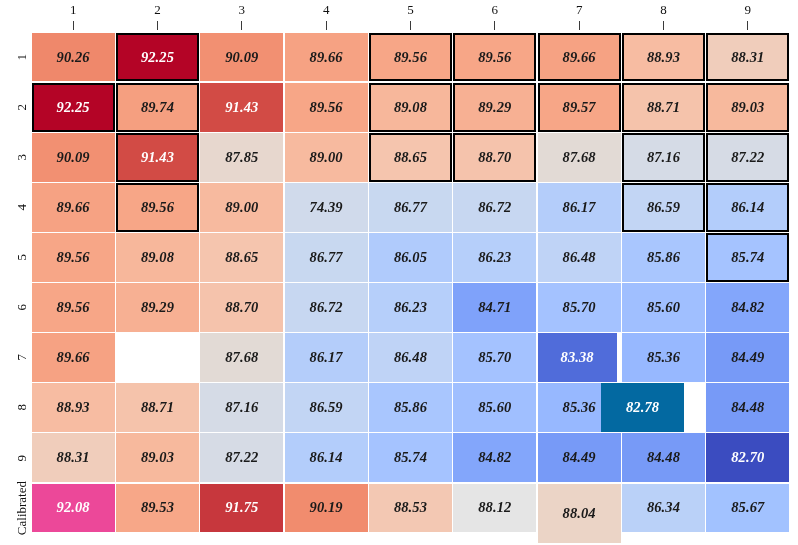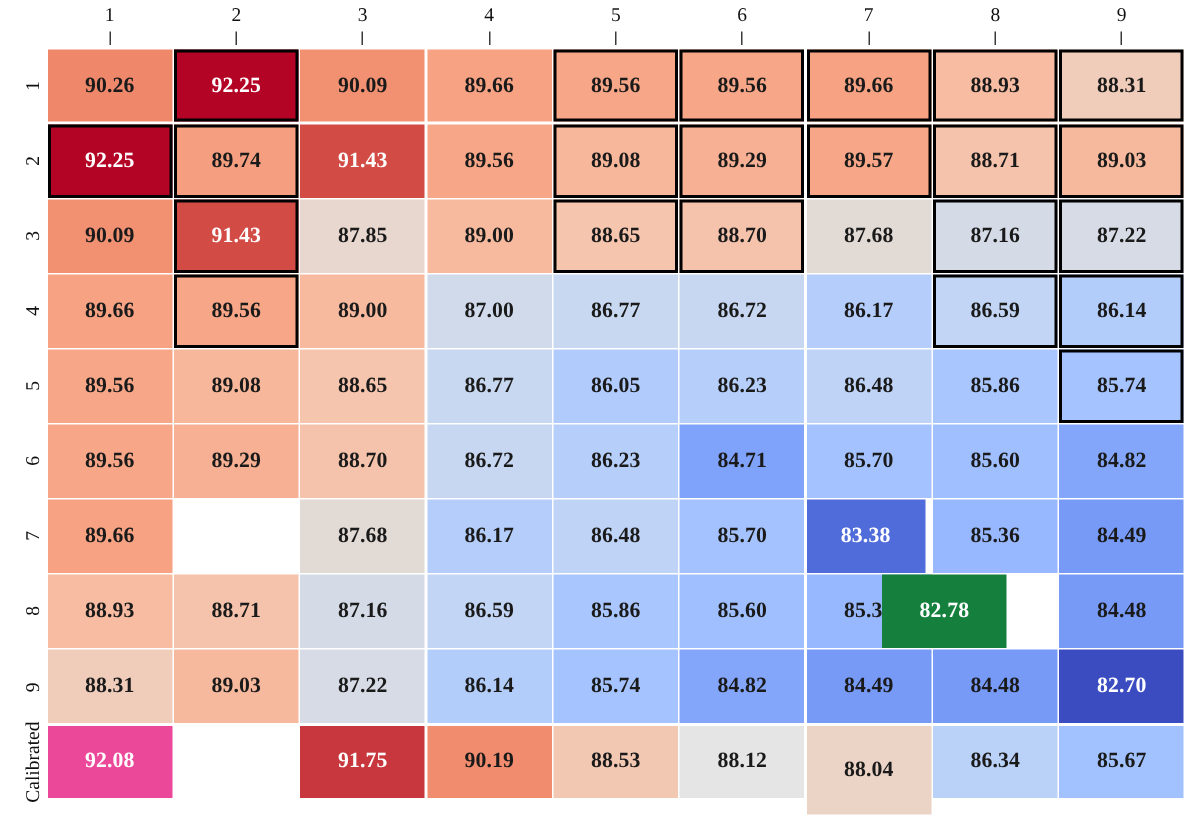--- a/index.html
+++ b/index.html
@@ -15,21 +15,21 @@
   .col-tick{position:absolute;top:21px;width:1px;height:9px;background:#3a3a3a;}
 
   
   #row-header{position:absolute;left:0;top:32px;width:31px;height:501px;}
   .row-label{position:absolute;left:0;width:28px;display:flex;align-items:center;
              justify-content:flex-end;}
   .row-label span{display:block;writing-mode:vertical-rl;transform:rotate(180deg);
                   font-size:13px;color:#111;white-space:nowrap;line-height:1;}
 
   
-  #grid{position:absolute;left:31px;top:32px;width:759px;height:501px;}
+  #grid{position:absolute;left:31px;top:32px;width:759px;height:501px;font-style:italic;}
   .cell{position:absolute;box-sizing:border-box;display:flex;
         align-items:center;justify-content:center;}
   .cell .val{font-size:14.5px;font-weight:bold;letter-spacing:.1px;
              font-family:"Liberation Serif","DejaVu Serif",serif;}
   .cell.dark .val{color:#ffffff;}
   .cell.light .val{color:#1a1a1a;}
   .cell.boxed{border:2.6px solid #000;z-index:5;}
 </style>
 </head>
 <body>
@@ -175,21 +175,21 @@
       <div class="cell light" style="left: 0.6px; top: 150.9px; width: 83.1333px; height: 48.9px; background: rgb(246, 162, 131);">
         <span class="val">89.66</span>
       </div>
       <div class="cell light boxed" style="left: 84.9333px; top: 150.9px; width: 83.1333px; height: 48.9px; background: rgb(247, 166, 135);">
         <span class="val">89.56</span>
       </div>
       <div class="cell light" style="left: 169.267px; top: 150.9px; width: 83.1333px; height: 48.9px; background: rgb(247, 186, 159);">
         <span class="val">89.00</span>
       </div>
       <div class="cell light" style="left: 253.6px; top: 150.9px; width: 83.1333px; height: 48.9px; background: rgb(208, 218, 235);">
-        <span class="val">87.00</span>
+        <span class="val">74.39</span>
       </div>
       <div class="cell light" style="left: 337.933px; top: 150.9px; width: 83.1333px; height: 48.9px; background: rgb(200, 216, 240);">
         <span class="val">86.77</span>
       </div>
       <div class="cell light" style="left: 422.267px; top: 150.9px; width: 83.1333px; height: 48.9px; background: rgb(199, 215, 241);">
         <span class="val">86.72</span>
       </div>
       <div class="cell light" style="left: 506.6px; top: 150.9px; width: 83.1333px; height: 48.9px; background: rgb(180, 205, 250);">
         <span class="val">86.17</span>
       </div>
@@ -291,21 +291,21 @@
       </div>
       <div class="cell light" style="left: 337.933px; top: 351.3px; width: 83.1333px; height: 48.9px; background: rgb(169, 198, 254);">
         <span class="val">85.86</span>
       </div>
       <div class="cell light" style="left: 422.267px; top: 351.3px; width: 83.1333px; height: 48.9px; background: rgb(160, 191, 255);">
         <span class="val">85.60</span>
       </div>
       <div class="cell light" style="left: 506.6px; top: 351.3px; width: 83.1333px; height: 48.9px; background: rgb(151, 184, 255);">
         <span class="val">85.36</span>
       </div>
-      <div class="cell dark" style="left: 557px; top: 351.3px; width: 83.1333px; height: 48.9px; background: #15803d;">
+      <div class="cell dark" style="left: 570px; top: 351.3px; width: 83.1333px; height: 48.9px; background: #0369a1;">
         <span class="val">82.78</span>
       </div>
       <div class="cell light" style="left: 675.267px; top: 351.3px; width: 83.1333px; height: 48.9px; background: rgb(119, 154, 247);">
         <span class="val">84.48</span>
       </div>
       <div class="cell light" style="left: 0.6px; top: 401.4px; width: 83.1333px; height: 48.9px; background: rgb(240, 205, 187);">
         <span class="val">88.31</span>
       </div>
       <div class="cell light" style="left: 84.9333px; top: 401.4px; width: 83.1333px; height: 48.9px; background: rgb(247, 185, 157);">
         <span class="val">89.03</span>
@@ -327,20 +327,23 @@
       </div>
       <div class="cell light" style="left: 590.933px; top: 401.4px; width: 83.1333px; height: 48.9px; background: rgb(119, 154, 247);">
         <span class="val">84.48</span>
       </div>
       <div class="cell dark" style="left: 675.267px; top: 401.4px; width: 83.1333px; height: 48.9px; background: rgb(59, 76, 192);">
         <span class="val">82.70</span>
       </div>
       <div class="cell dark" style="left: 0.6px; top: 451.5px; width: 83.1333px; height: 48.9px; background: #ec4899;">
         <span class="val">92.08</span>
       </div>
+      <div class="cell light" style="left: 84.9333px; top: 451.5px; width: 83.1333px; height: 48.9px; background: rgb(247, 167, 136);">
+        <span class="val">89.53</span>
+      </div>
       <div class="cell dark" style="left: 169.267px; top: 451.5px; width: 83.1333px; height: 48.9px; background: rgb(199, 55, 61);">
         <span class="val">91.75</span>
       </div>
       <div class="cell light" style="left: 253.6px; top: 451.5px; width: 83.1333px; height: 48.9px; background: rgb(241, 140, 110);">
         <span class="val">90.19</span>
       </div>
       <div class="cell light" style="left: 337.933px; top: 451.5px; width: 83.1333px; height: 48.9px; background: rgb(243, 200, 179); text-align: center;">
         <span class="val">88.53</span>
       </div>
       <div class="cell light" style="left: 422.267px; top: 451.5px; width: 83.1333px; height: 48.9px; background: #e5e5e5;">

